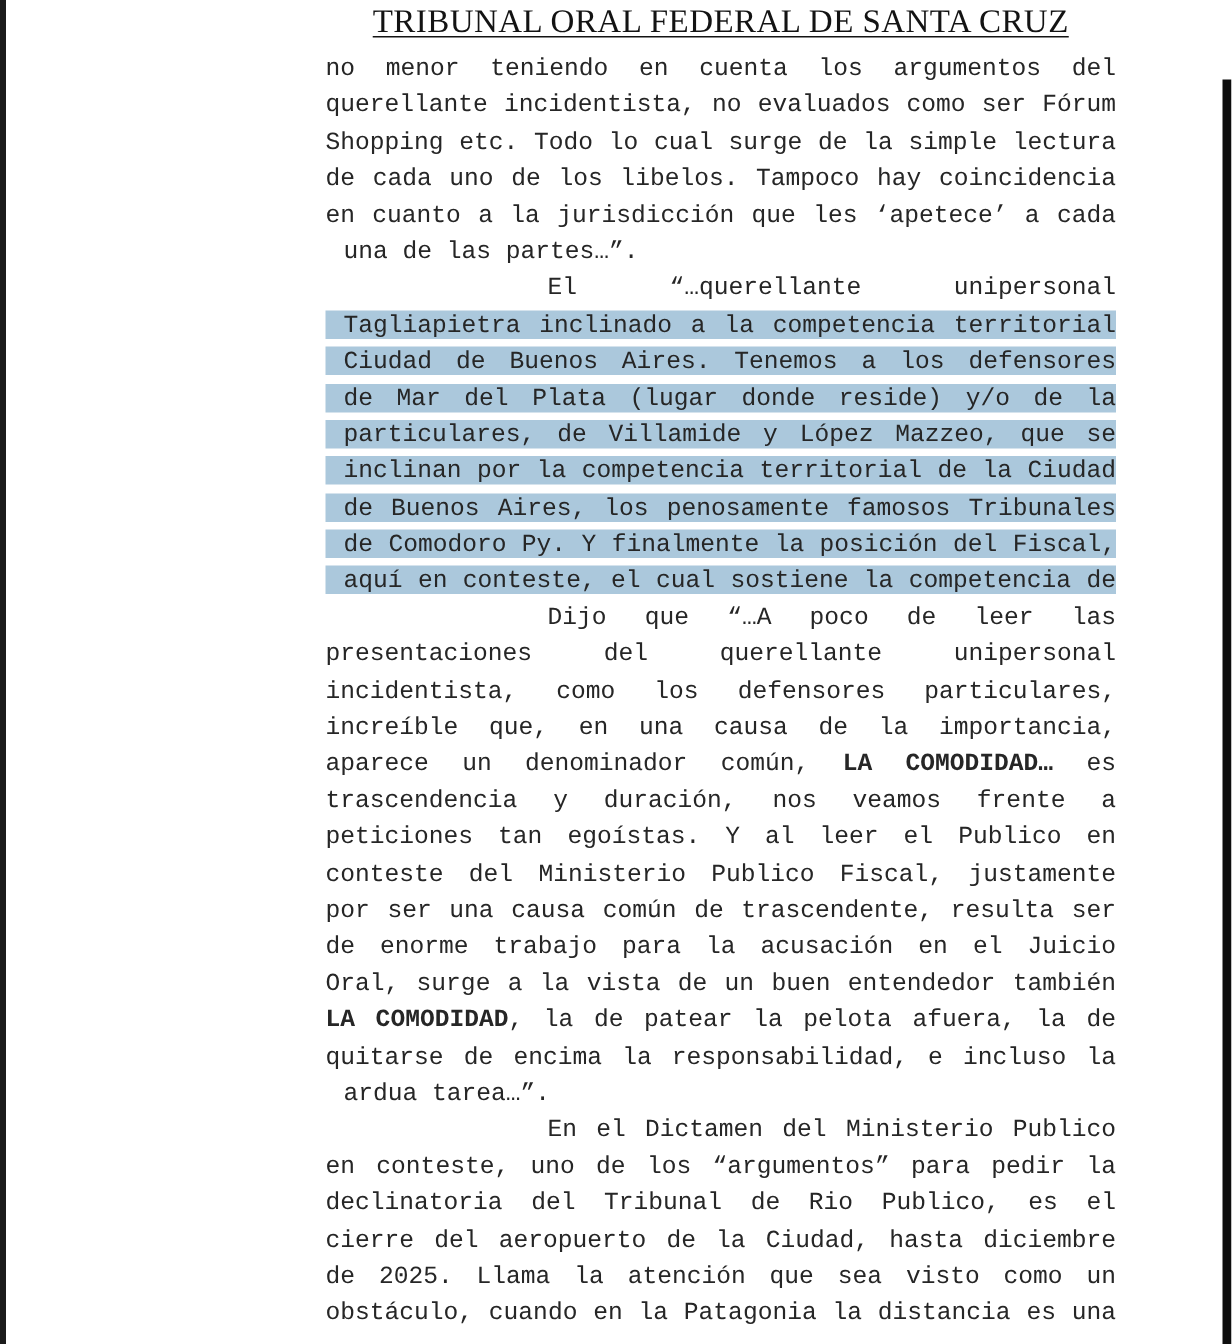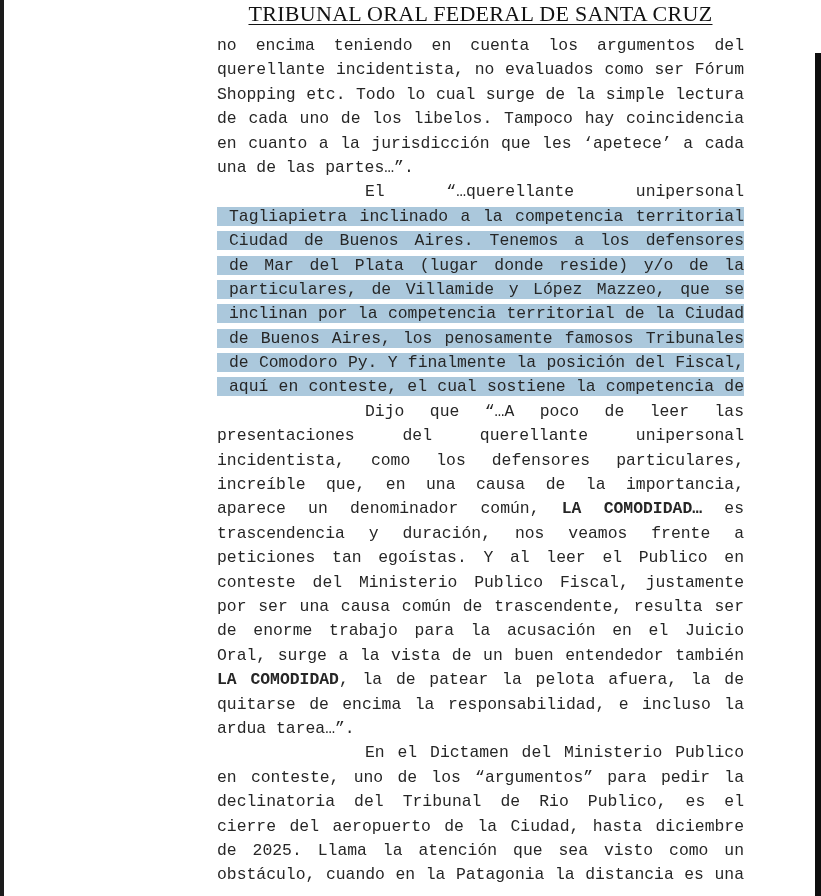--- a/index.html
+++ b/index.html
@@ -44,34 +44,34 @@
     color: var(--text-color, #262626);
     font-size: 16.4px;
   }
   .line {
     height: 24.4px;
     line-height: 24.4px;
     text-align: justify;
     text-align-last: justify;
     overflow: visible;
   }
-  .line.flush { text-align-last: left; }
+  .line.flush { text-align-last: left; margin-left: 12px; }
   .line.indent { padding-left: 148px; }
   .line span.bold { font-weight: bold; }
   .line span.highlight { background: var(--hl-color, #abc8dc); padding-left: 12px; }
 </style>
 </head>
 <body>
 
 <div class="page">
   <div class="border-left"></div>
   <div class="border-right"></div>
   <div class="doc-title">TRIBUNAL ORAL FEDERAL DE SANTA CRUZ</div>
   <div class="doc-body">
-      <div class="line"><span>no encima teniendo en cuenta los argumentos del</span></div>
+      <div class="line"><span>no menor teniendo en cuenta los argumentos del</span></div>
       <div class="line"><span>querellante incidentista, no evaluados como ser Fórum</span></div>
       <div class="line"><span>Shopping etc. Todo lo cual surge de la simple lectura</span></div>
       <div class="line"><span>de cada uno de los libelos. Tampoco hay coincidencia</span></div>
       <div class="line"><span>en cuanto a la jurisdicción que les ‘apetece’ a cada</span></div>
       <div class="line flush"><span>una de las partes…”.</span></div>
       <div class="line indent"><span>El “…querellante unipersonal</span></div>
       <div class="line"><span class="highlight">Tagliapietra inclinado a la competencia territorial</span></div>
       <div class="line"><span class="highlight">Ciudad de Buenos Aires. Tenemos a los defensores</span></div>
       <div class="line"><span class="highlight">de Mar del Plata (lugar donde reside) y/o de la</span></div>
       <div class="line"><span class="highlight">particulares, de Villamide y López Mazzeo, que se</span></div>

